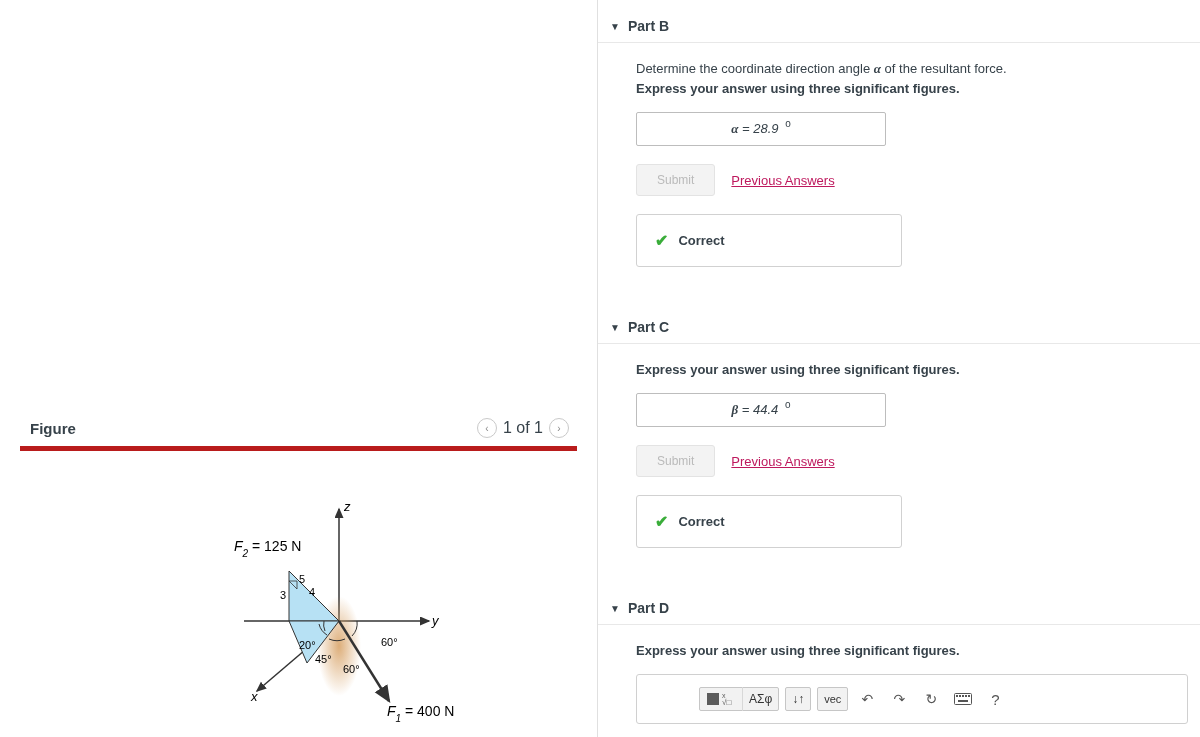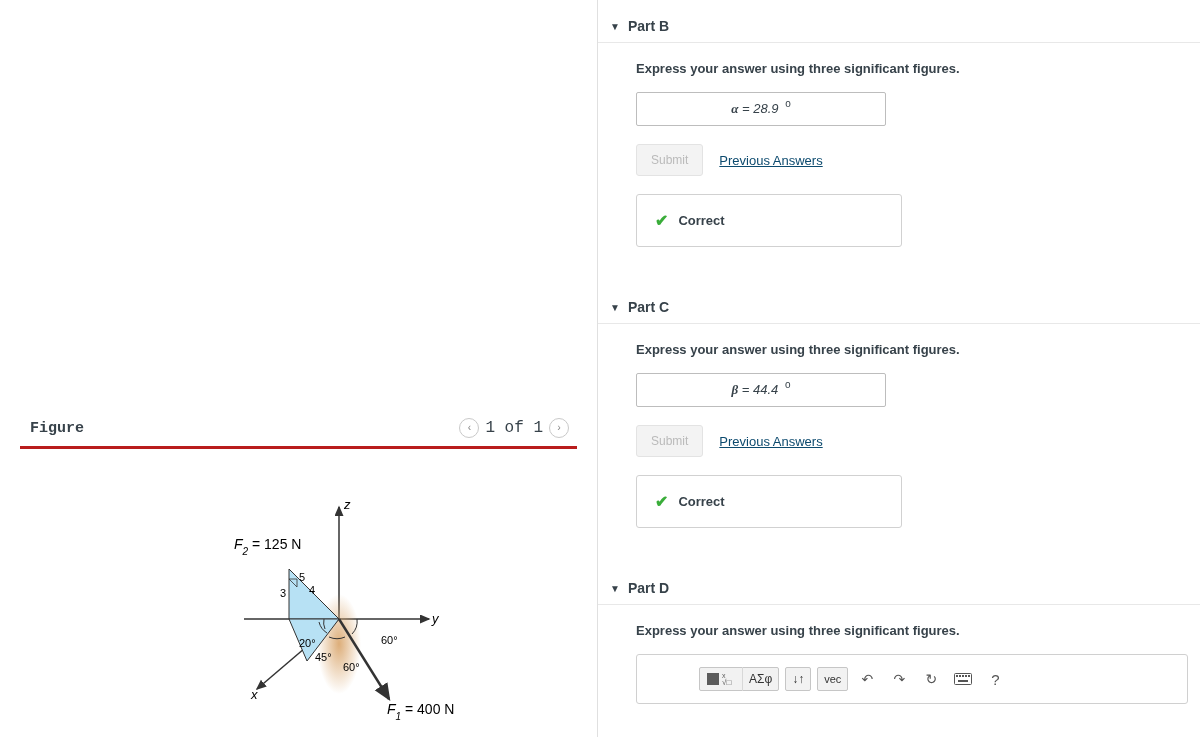--- a/index.html
+++ b/index.html
@@ -7,37 +7,37 @@
     margin: 0;
     font-family: "Helvetica Neue", Helvetica, Arial, sans-serif;
     font-size: 13px;
     color: #37424a;
     background: #fff;
     display: flex;
   }
   .left-col { width: 598px; border-right: 1px solid #e0e0e0; padding: 0 20px 20px 20px; min-height: 737px;}
   .right-col { flex: 1; padding: 0; min-height: 737px;}
   .figure-panel { margin-top: 410px; }
-  .figure-header { display: flex; justify-content: space-between; align-items: center; border-bottom: 3px solid #b91c1c; padding: 8px 0; font-family: Liberation Mono, monospace;}
+  .figure-header { display: flex; justify-content: space-between; align-items: center; border-bottom: 5px solid #b91c1c; padding: 8px 0;}
   .figure-title { font-weight: bold; font-size: 15px; margin-left:10px;}
   .pager { display: flex; align-items: center; gap: 6px; margin-right:8px;}
   .pager-btn { width: 20px; height: 20px; border-radius: 50%; border: 1px solid #c9c9c9; display:flex; align-items:center; justify-content:center; font-size:10px; color:#888; background:#fff; cursor:pointer;}
   .pager-text { font-size: 16px; }
   .figure-svg { display:block; margin: 40px auto 0 auto;}
   .part { margin: 10px 0 0 0; }
   .part-header { border-bottom: 1px solid #e8e8e8; padding: 8px 12px; font-weight: bold; font-size: 14px; display:flex; align-items:center; gap:8px;}
   .part-body { padding: 18px 12px 10px 38px; }
   .prompt-line { margin-bottom: 4px; }
   .bold-line { font-weight: bold; }
   .answer-box { border: 1px solid #bdbdbd; border-radius: 2px; padding: 8px 12px; margin: 12px 0; display:inline-block; min-width:250px; font-style: italic; text-align: center;}
   .answer-box .var { font-style: italic; font-family: 'Times New Roman', serif;}
   .sup-deg { font-style: normal; font-size:10px; position:relative; top:-6px; margin-left:3px;}
   .btn-row { display:flex; align-items:center; gap:16px; margin-top:6px;}
-  .submit-btn { background:#f3f3f3; border:1px solid #e3e3e3; color:#bababa; padding:8px 14px; border-radius:3px; font-size:12px;}
-  .link { color:#0c4a6e; text-decoration:underline; cursor:pointer;}
+  .submit-btn { background:#f3f3f3; border:1px solid #e3e3e3; color:#bababa; padding:8px 20px; border-radius:3px; font-size:12px;}
+  .link { color:#be185d; text-decoration:underline; cursor:pointer;}
   .feedback { border:1px solid #d1d1d1; border-radius:3px; padding:16px 18px; margin:18px 0 24px 0; display:flex; align-items:center; gap:10px; font-weight:bold; width: 266px;}
   .check { color:#3aad3a; font-size:16px;}
   .greek { font-family: 'Times New Roman', serif; font-style: italic; font-weight:bold;}
   .chev { font-size:10px;}
   .input-panel { border:1px solid #d0d0d0; border-radius:3px; padding:12px; margin-top:16px;}
   .toolbar { display:flex; align-items:center; gap:6px; margin-left:50px;}
   .tool-box { border:1px solid #c6c6c6; border-radius:2px; background:#f2f2f2; height:24px; display:flex; align-items:center;}
   .tool-btn { padding: 0 6px; font-size:12px; color:#333; height:24px; display:flex; align-items:center; border-left:1px solid #d8d8d8;}
   .tool-btn:first-child{border-left:none;}
   .tool-icon-btn { width:26px; height:24px; display:flex; align-items:center; justify-content:center; color:#555; font-size:14px; cursor:pointer;}
@@ -102,20 +102,23 @@
 </div>
 
 <div class="right-col">
 
   <div class="part">
     <div class="part-header">
       <span class="chev">▼</span>
       <span>Part B</span>
     </div>
     <div class="part-body">
+      <div class="prompt-line">
+        <span>Determine the coordinate direction angle </span><span class="greek">α</span><span> of the resultant force.</span>
+      </div>
       <div class="prompt-line bold-line">Express your answer using three significant figures.</div>
       <div class="answer-box">
         <span class="var greek">α</span><span> = </span> <span>28.9</span> <span class="sup-deg">o</span>
       </div>
       <div class="btn-row">
         <button class="submit-btn">Submit</button>
         <span class="link">Previous Answers</span>
       </div>
       <div class="feedback">
         <span class="check">✔</span>

